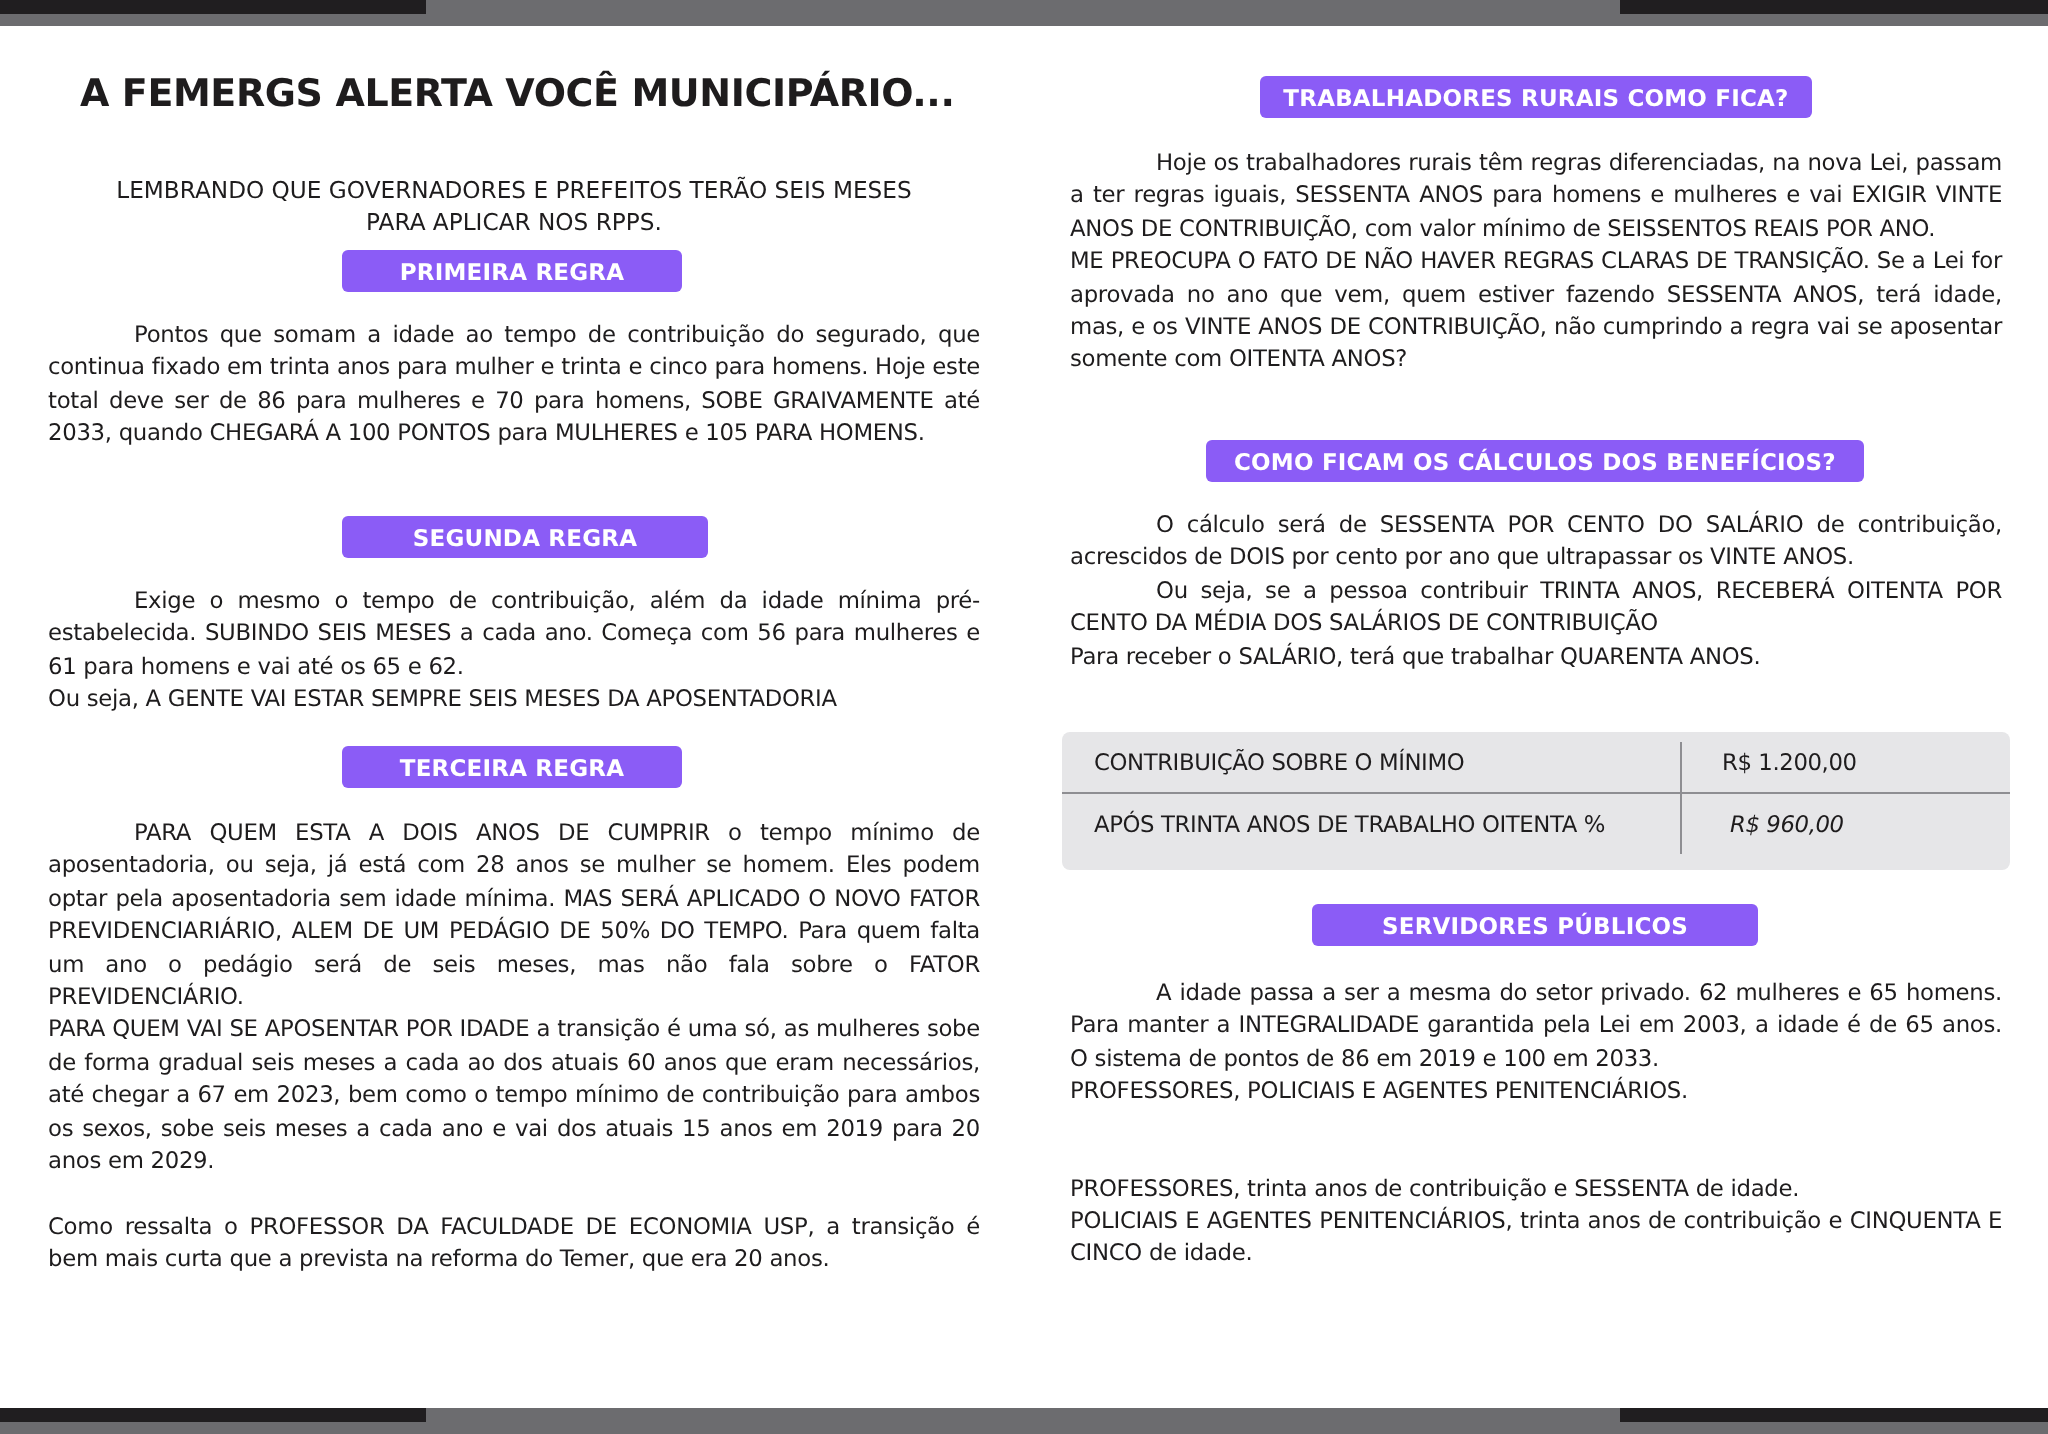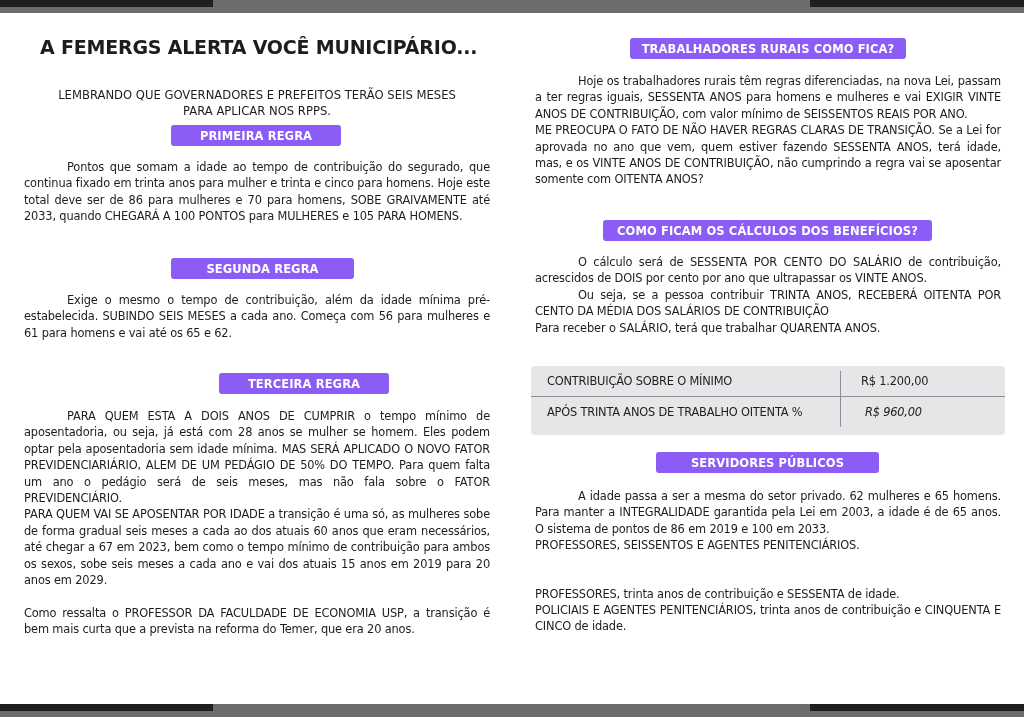--- a/index.html
+++ b/index.html
@@ -52,23 +52,24 @@
 </div>
 
 <div class="pill" style="left:171px; top:125px; width:170px;">PRIMEIRA REGRA</div>
 <div class="para" style="left:24px; top:159px; width:466px;">
   <p><span class="ind"></span><span>Pontos que somam a idade ao tempo de contribuição do segurado, que continua fixado em trinta anos para mulher e trinta e cinco para homens. Hoje este total deve ser de 86 para mulheres e 70 para homens, SOBE GRAIVAMENTE até 2033, quando CHEGARÁ A 100 PONTOS para MULHERES e 105 PARA HOMENS.</span></p>
 </div>
 
 <div class="pill" style="left:171px; top:258px; width:183px;">SEGUNDA REGRA</div>
 <div class="para" style="left:24px; top:292px; width:466px;">
   <p><span class="ind"></span><span>Exige o mesmo o tempo de contribuição, além da idade mínima pré-estabelecida. SUBINDO SEIS MESES a cada ano. Começa com 56 para mulheres e 61 para homens e vai até os 65 e 62.</span></p>
+  <p style="text-align:left;">Ou seja, A GENTE VAI ESTAR SEMPRE SEIS MESES DA APOSENTADORIA</p>
 </div>
 
-<div class="pill" style="left:171px; top:373px; width:170px;margin-left:48px;">TERCEIRA REGRA</div>
+<div class="pill" style="left:171px; top:373px; width:170px;">TERCEIRA REGRA</div>
 <div class="para" style="left:24px; top:408px; width:466px;">
   <p><span class="ind"></span><span>PARA QUEM ESTA A DOIS ANOS DE CUMPRIR o tempo mínimo de aposentadoria, ou seja, já está com 28 anos se mulher se homem. Eles podem optar pela aposentadoria sem idade mínima. MAS SERÁ APLICADO O NOVO FATOR PREVIDENCIARIÁRIO, ALEM DE UM PEDÁGIO DE 50% DO TEMPO. Para quem falta um ano o pedágio será de seis meses, mas não fala sobre o FATOR PREVIDENCIÁRIO.</span></p>
   <p>PARA QUEM VAI SE APOSENTAR POR IDADE a transição é uma só, as mulheres sobe de forma gradual seis meses a cada ao dos atuais 60 anos que eram necessários, até chegar a 67 em 2023, bem como o tempo mínimo de contribuição para ambos os sexos, sobe seis meses a cada ano e vai dos atuais 15 anos em 2019 para 20 anos em 2029.</p>
   <p style="margin-top:16.4px;">Como ressalta o PROFESSOR DA FACULDADE DE ECONOMIA USP, a transição é bem mais curta que a prevista na reforma do Temer, que era 20 anos.</p>
 </div>
 
 <div class="pill" style="left:630px; top:38px; width:276px;">TRABALHADORES RURAIS COMO FICA?</div>
 <div class="para" style="left:535px; top:73px; width:466px;">
   <p><span class="ind"></span><span>Hoje os trabalhadores rurais têm regras diferenciadas, na nova Lei, passam a ter regras iguais, SESSENTA ANOS para homens e mulheres e vai EXIGIR VINTE ANOS DE CONTRIBUIÇÃO, com valor mínimo de SEISSENTOS REAIS POR ANO.</span></p>
   <p>ME PREOCUPA O FATO DE NÃO HAVER REGRAS CLARAS DE TRANSIÇÃO. Se a Lei for aprovada no ano que vem, quem estiver fazendo SESSENTA ANOS, terá idade, mas, e os VINTE ANOS DE CONTRIBUIÇÃO, não cumprindo a regra vai se aposentar somente com OITENTA ANOS?</p>
@@ -90,16 +91,16 @@
   </div>
   <div class="row r2">
     <span class="lbl">APÓS TRINTA ANOS DE TRABALHO OITENTA %</span>
     <span class="val v2">R$ 960,00</span>
   </div>
 </div>
 
 <div class="pill" style="left:656px; top:452px; width:223px;">SERVIDORES PÚBLICOS</div>
 <div class="para" style="left:535px; top:488px; width:466px;">
   <p><span class="ind"></span><span>A idade passa a ser a mesma do setor privado. 62 mulheres e 65 homens. Para manter a INTEGRALIDADE garantida pela Lei em 2003, a idade é de 65 anos. O sistema de pontos de 86 em 2019 e 100 em 2033.</span></p>
-  <p style="text-align:left;">PROFESSORES, SEISSENTOS E AGENTES PENITENCIÁRIOS.</p>
+  <p style="text-align:left;">PROFESSORES, POLICIAIS E AGENTES PENITENCIÁRIOS.</p>
   <p style="text-align:left;margin-top:32px;">PROFESSORES, trinta anos de contribuição e SESSENTA de idade.</p>
   <p>POLICIAIS E AGENTES PENITENCIÁRIOS, trinta anos de contribuição e CINQUENTA E CINCO de idade.</p>
 </div>
 
 </body></html>

